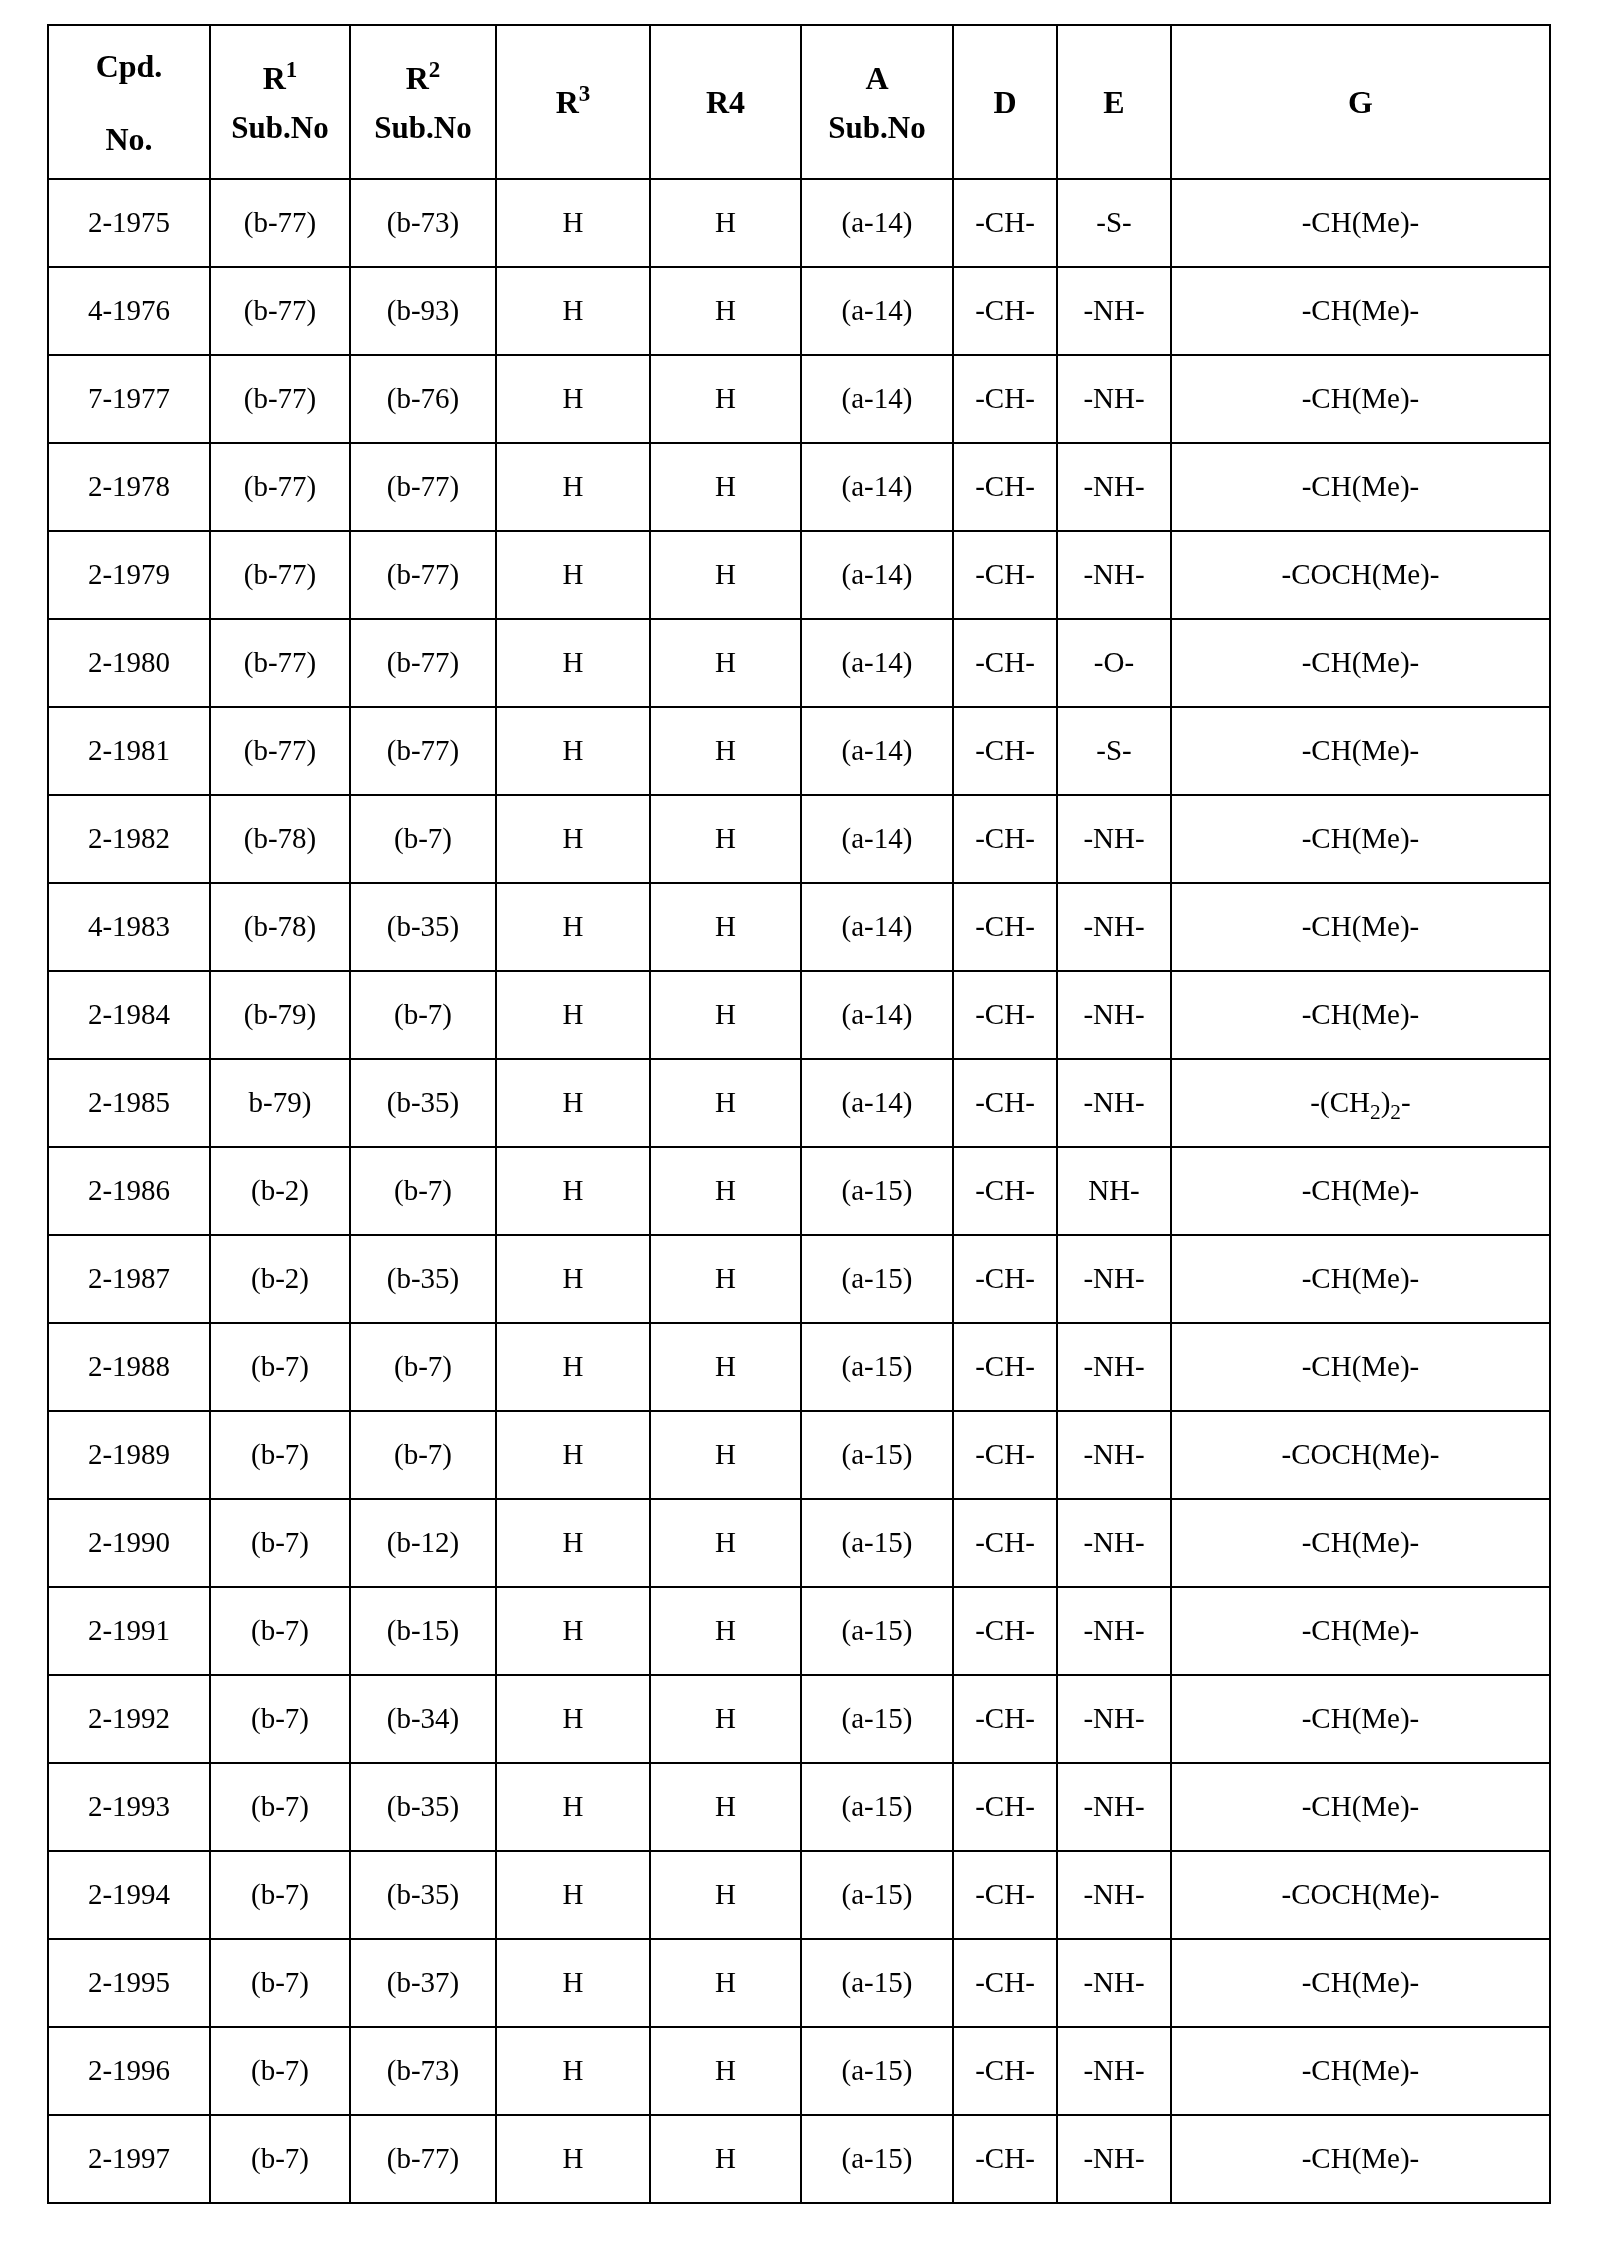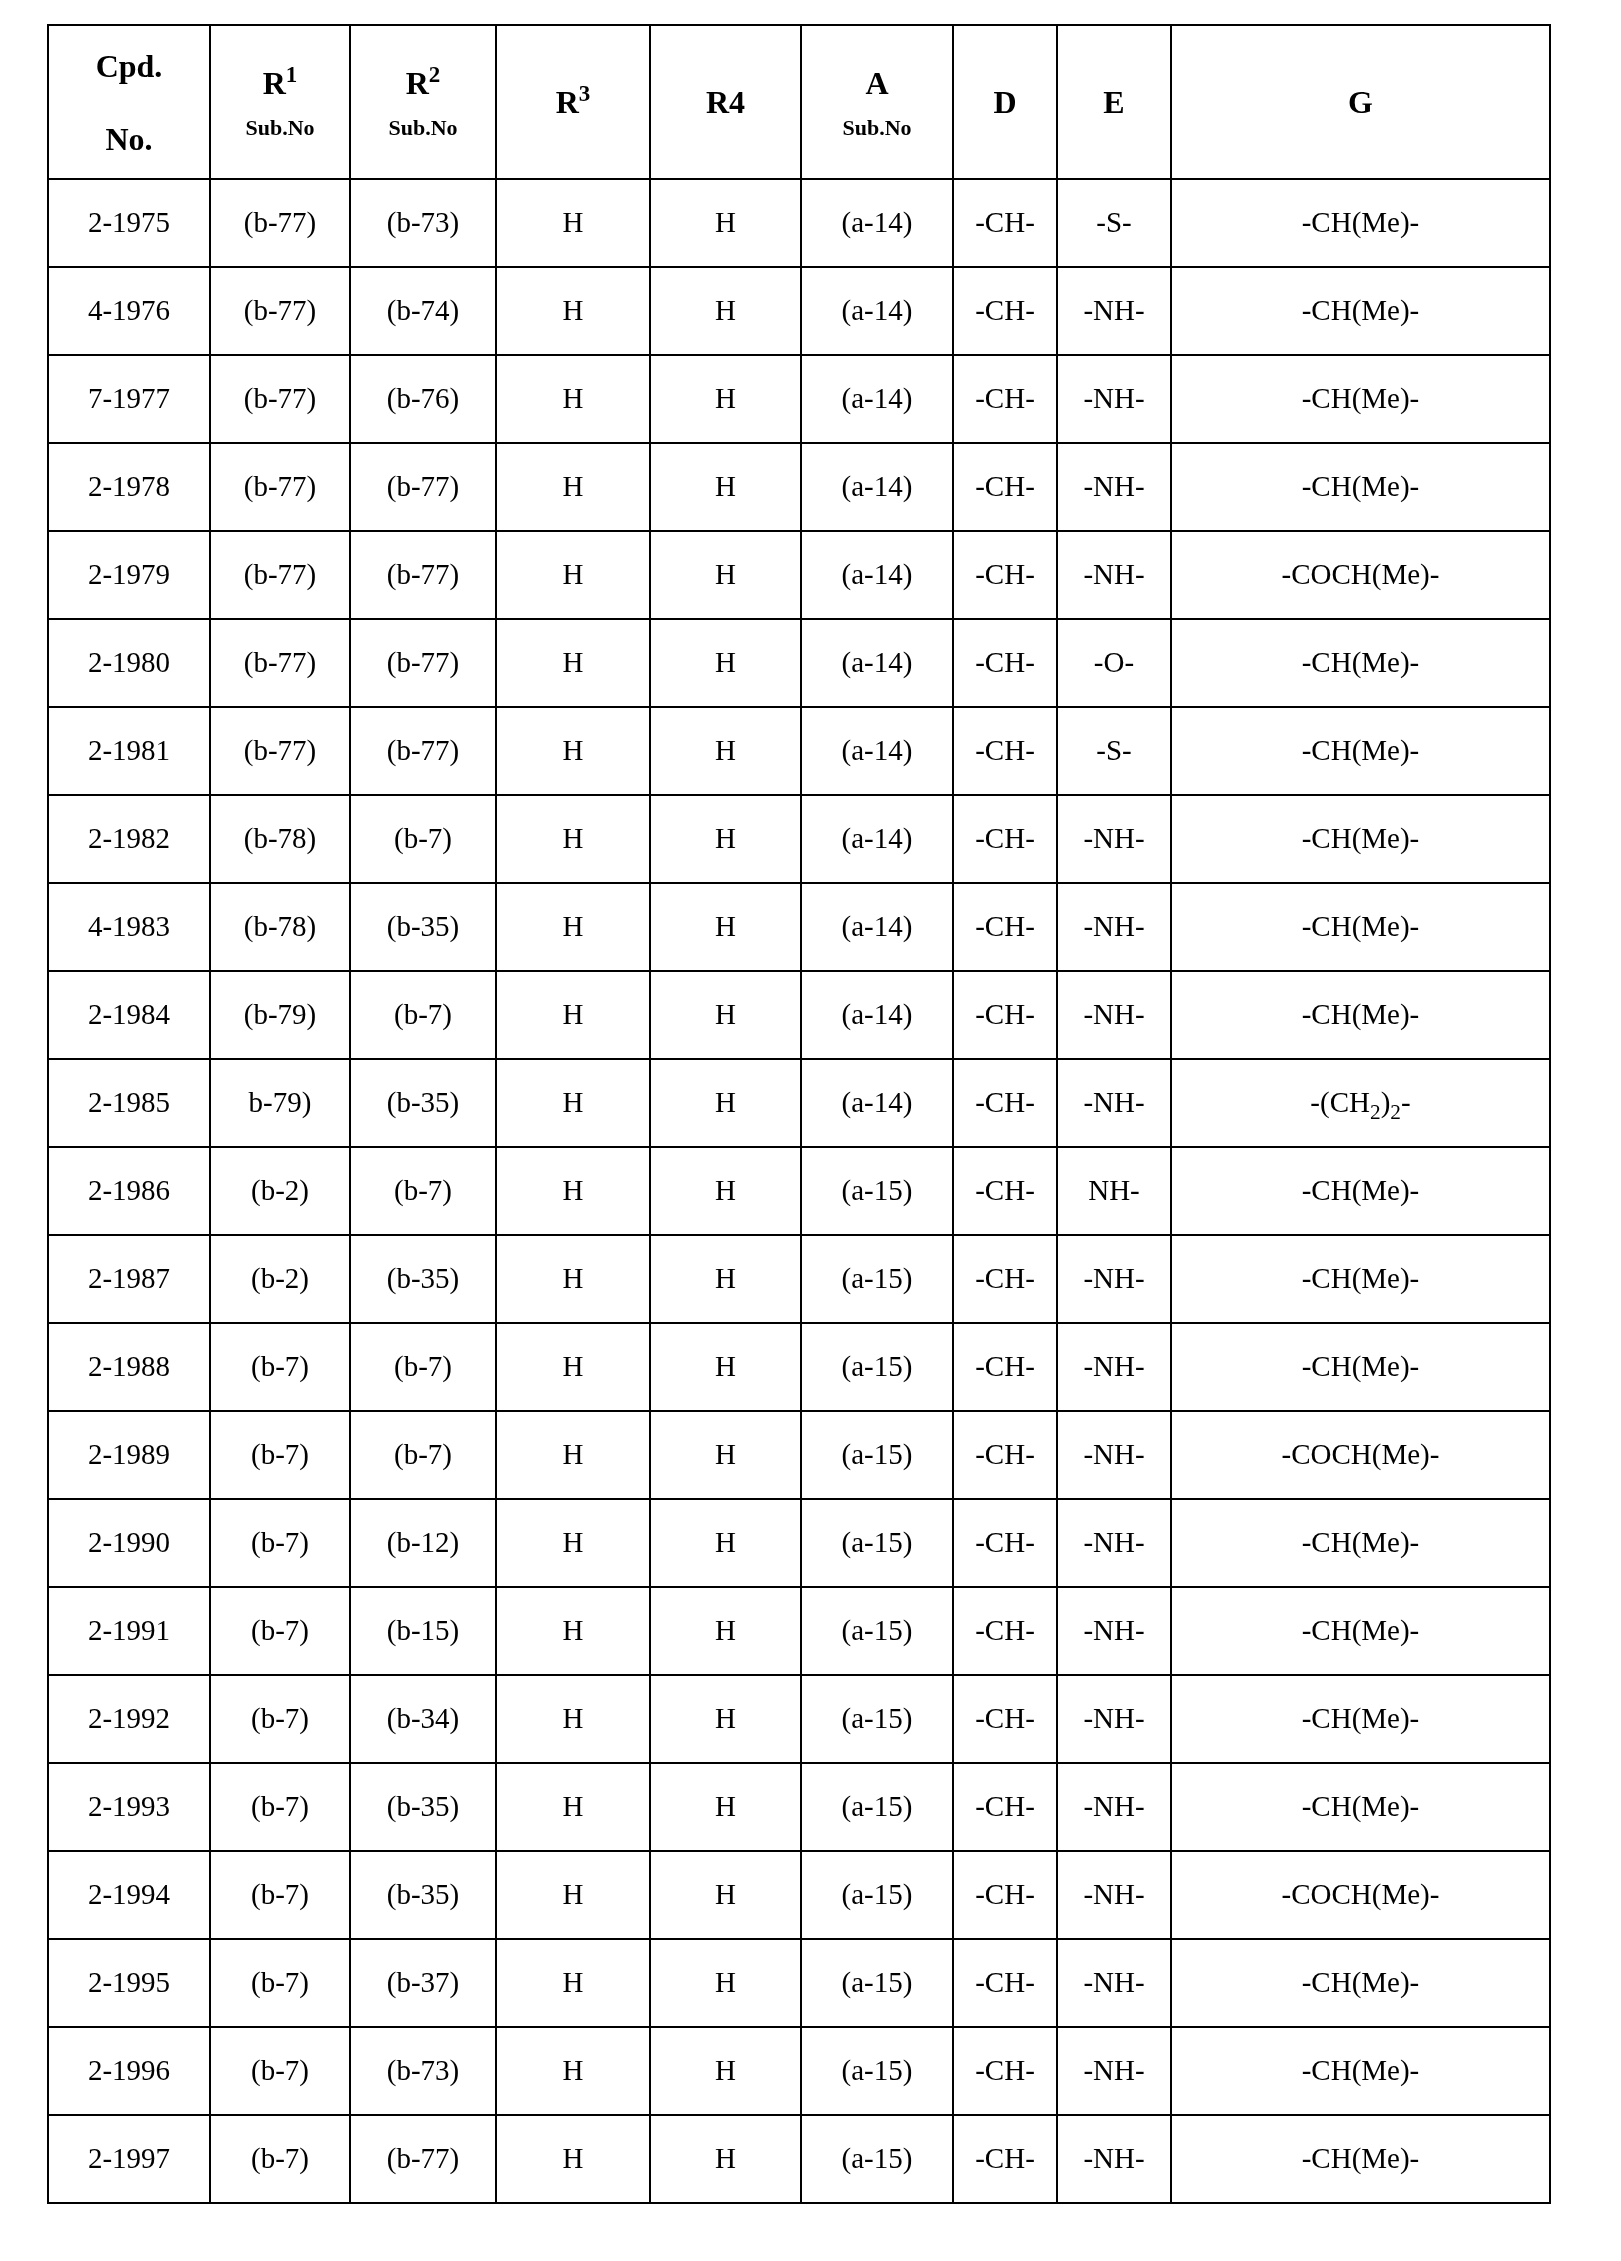--- a/index.html
+++ b/index.html
@@ -61,21 +61,21 @@
     font-weight: bold;
     line-height: 1.25;
     font-family: "Liberation Serif", serif;
   }
   .hdr-main sup {
     font-size: 23px;
     vertical-align: super;
     line-height: 0;
   }
   .hdr-sub {
-    font-size: 22px;
+    font-size: 31px;
     font-weight: bold;
     margin-top: 12.2px;
     font-family: "Liberation Serif", serif;
   }
   .hdr-two-line .l1 { display: block; }
   .hdr-two-line .l2 { display: block; margin-top: 33px; }
 
   tbody td {
     height: 86px;
     font-size: 29px;
@@ -182,21 +182,21 @@
             </td>
           </tr>
           <tr>
             <td>
               <span class="cell-txt">4-1976</span>
             </td>
             <td>
               <span class="cell-txt">(b-77)</span>
             </td>
             <td>
-              <span class="cell-txt">(b-74)</span>
+              <span class="cell-txt">(b-93)</span>
             </td>
             <td>
               <span class="cell-txt">H</span>
             </td>
             <td>
               <span class="cell-txt">H</span>
             </td>
             <td>
               <span class="cell-txt">(a-14)</span>
             </td>

